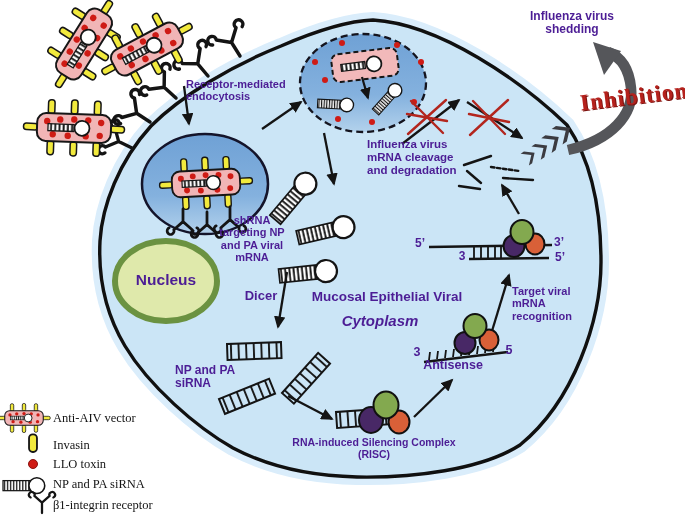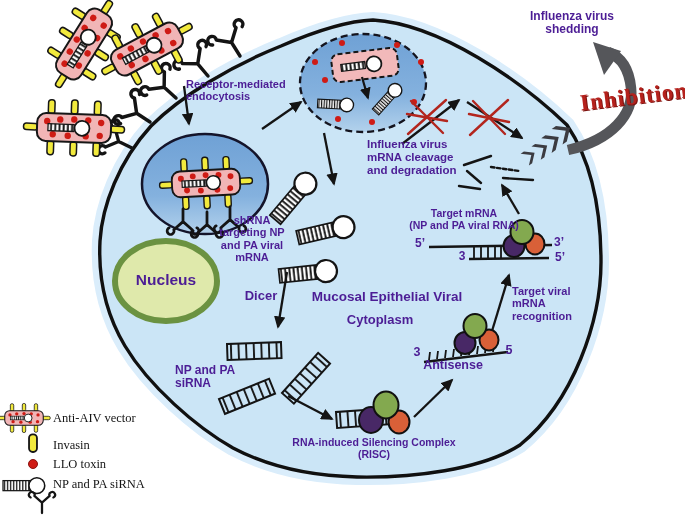--- a/index.html
+++ b/index.html
@@ -210,37 +210,36 @@
 <div class="lbl" id="inhibition" style="left:576px;top:84px;width:116px;">Inhibition</div>
 <div class="lbl left" style="left:367px;top:138px;width:96px;font-size:11.5px;">Influenza virus
 mRNA cleavage
 and degradation</div>
 <div class="lbl" style="left:205px;top:214px;width:94px;font-size:11px;">shRNA
 targeting NP
 and PA viral
 mRNA</div>
 <div class="lbl" style="left:239px;top:289px;width:44px;font-size:13px;">Dicer</div>
 <div class="lbl" style="left:304px;top:289px;width:166px;font-size:13.5px;">Mucosal Epithelial Viral</div>
-<div class="lbl" style="left:334px;top:313px;width:92px;font-size:13px;">Cytoplasm</div>
+<div class="lbl" style="left:334px;top:313px;width:92px;font-size:15px;font-style:italic;">Cytoplasm</div>
 <div class="lbl" style="left:128px;top:271px;width:76px;font-size:15.5px;">Nucleus</div>
 <div class="lbl" style="left:288px;top:437px;width:172px;font-size:10.5px;">RNA-induced Silencing Complex
 (RISC)</div>
 <div class="lbl left" style="left:175px;top:364px;width:70px;font-size:12px;">NP and PA
 siRNA</div>
 <div class="lbl" style="left:418px;top:358px;width:70px;font-size:12.5px;">Antisense</div>
 <div class="lbl" style="left:410px;top:345px;width:14px;font-size:12.5px;">3</div>
 <div class="lbl" style="left:502px;top:343px;width:14px;font-size:12.5px;">5</div>
 <div class="lbl left" style="left:512px;top:285px;width:86px;font-size:11px;">Target viral
 mRNA
 recognition</div>
-<div class="lbl" style="left:400px;top:208px;width:128px;font-size:10.5px;">Target mRNA
-(NP and PA viral RNA)</div>
 <div class="lbl" style="left:412px;top:237px;width:16px;font-size:12px;">5’</div>
 <div class="lbl" style="left:456px;top:250px;width:12px;font-size:12px;">3</div>
 <div class="lbl" style="left:551px;top:236px;width:16px;font-size:12px;">3’</div>
 <div class="lbl" style="left:552px;top:251px;width:16px;font-size:12px;">5’</div>
 
 <div class="leg" style="left:53px;top:411px;">Anti-AIV vector</div>
 <div class="leg" style="left:53px;top:438px;">Invasin</div>
 <div class="leg" style="left:53px;top:457px;">LLO toxin</div>
 <div class="leg" style="left:53px;top:477px;">NP and PA siRNA</div>
+<div class="leg" style="left:53px;top:498px;">β1-integrin receptor</div>
 
 </div>
 
 </body></html>

